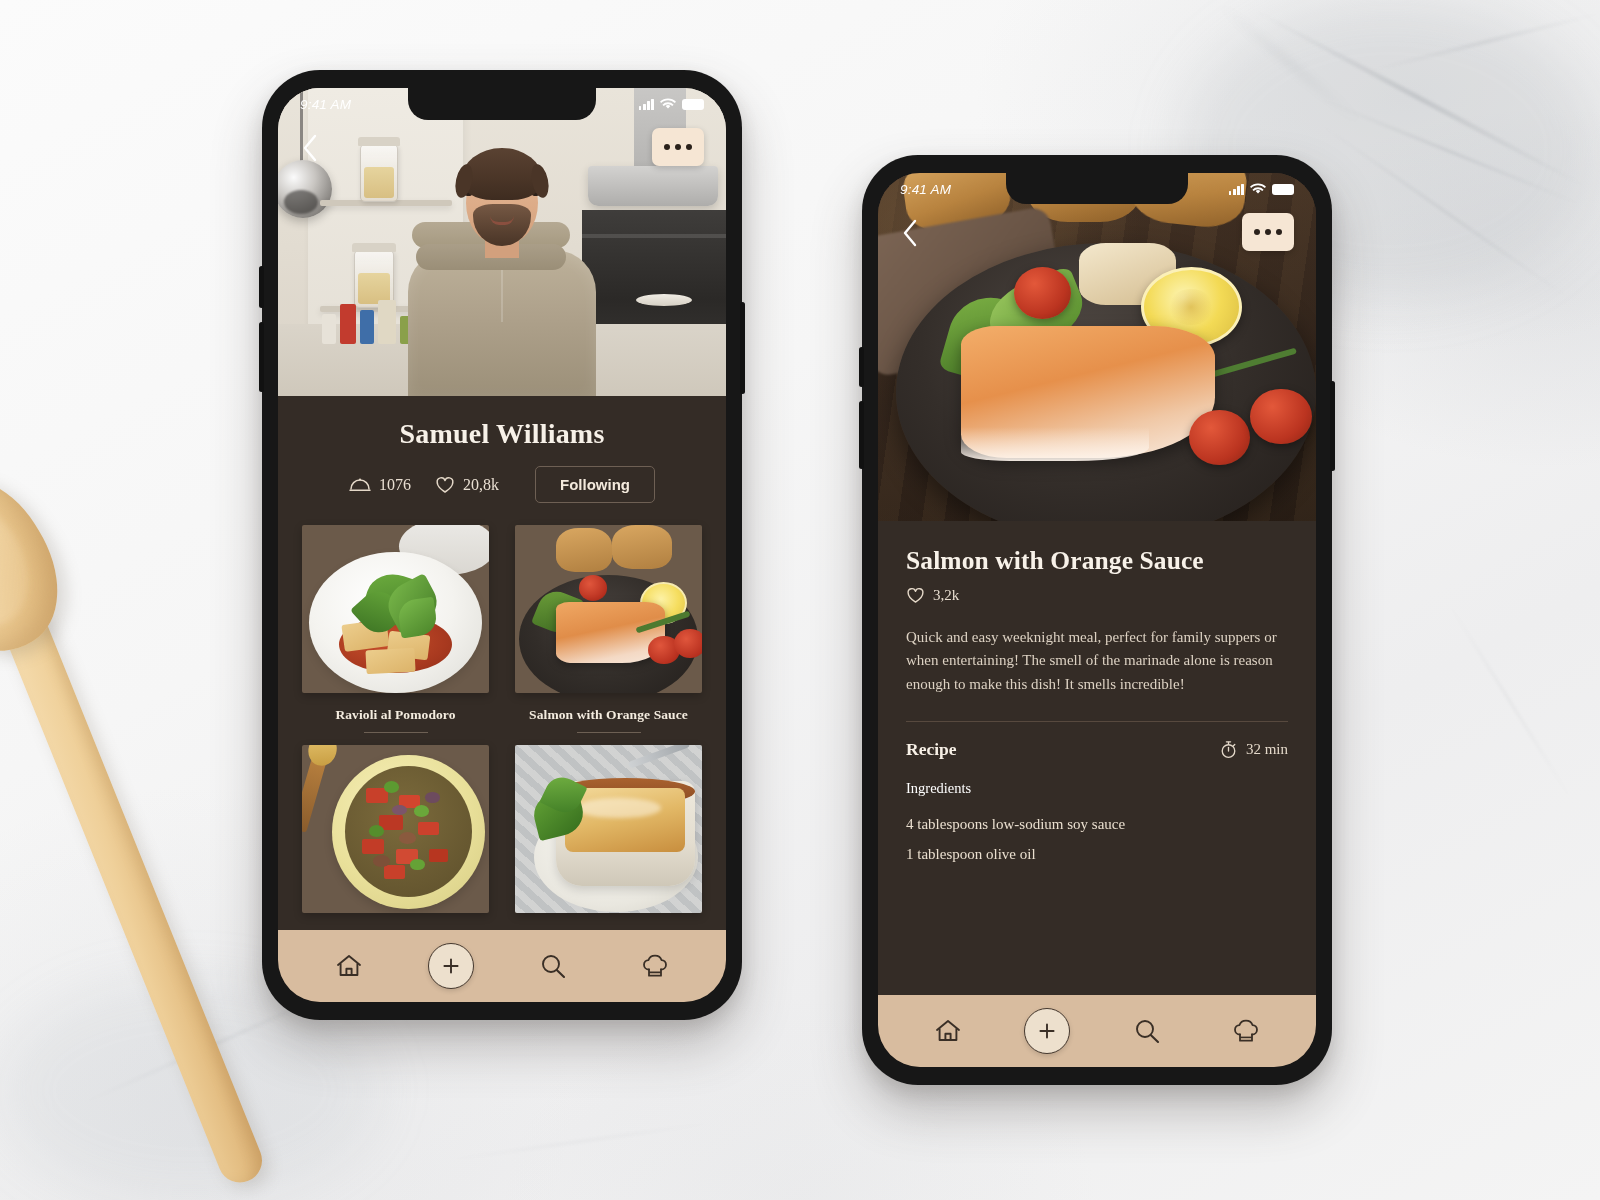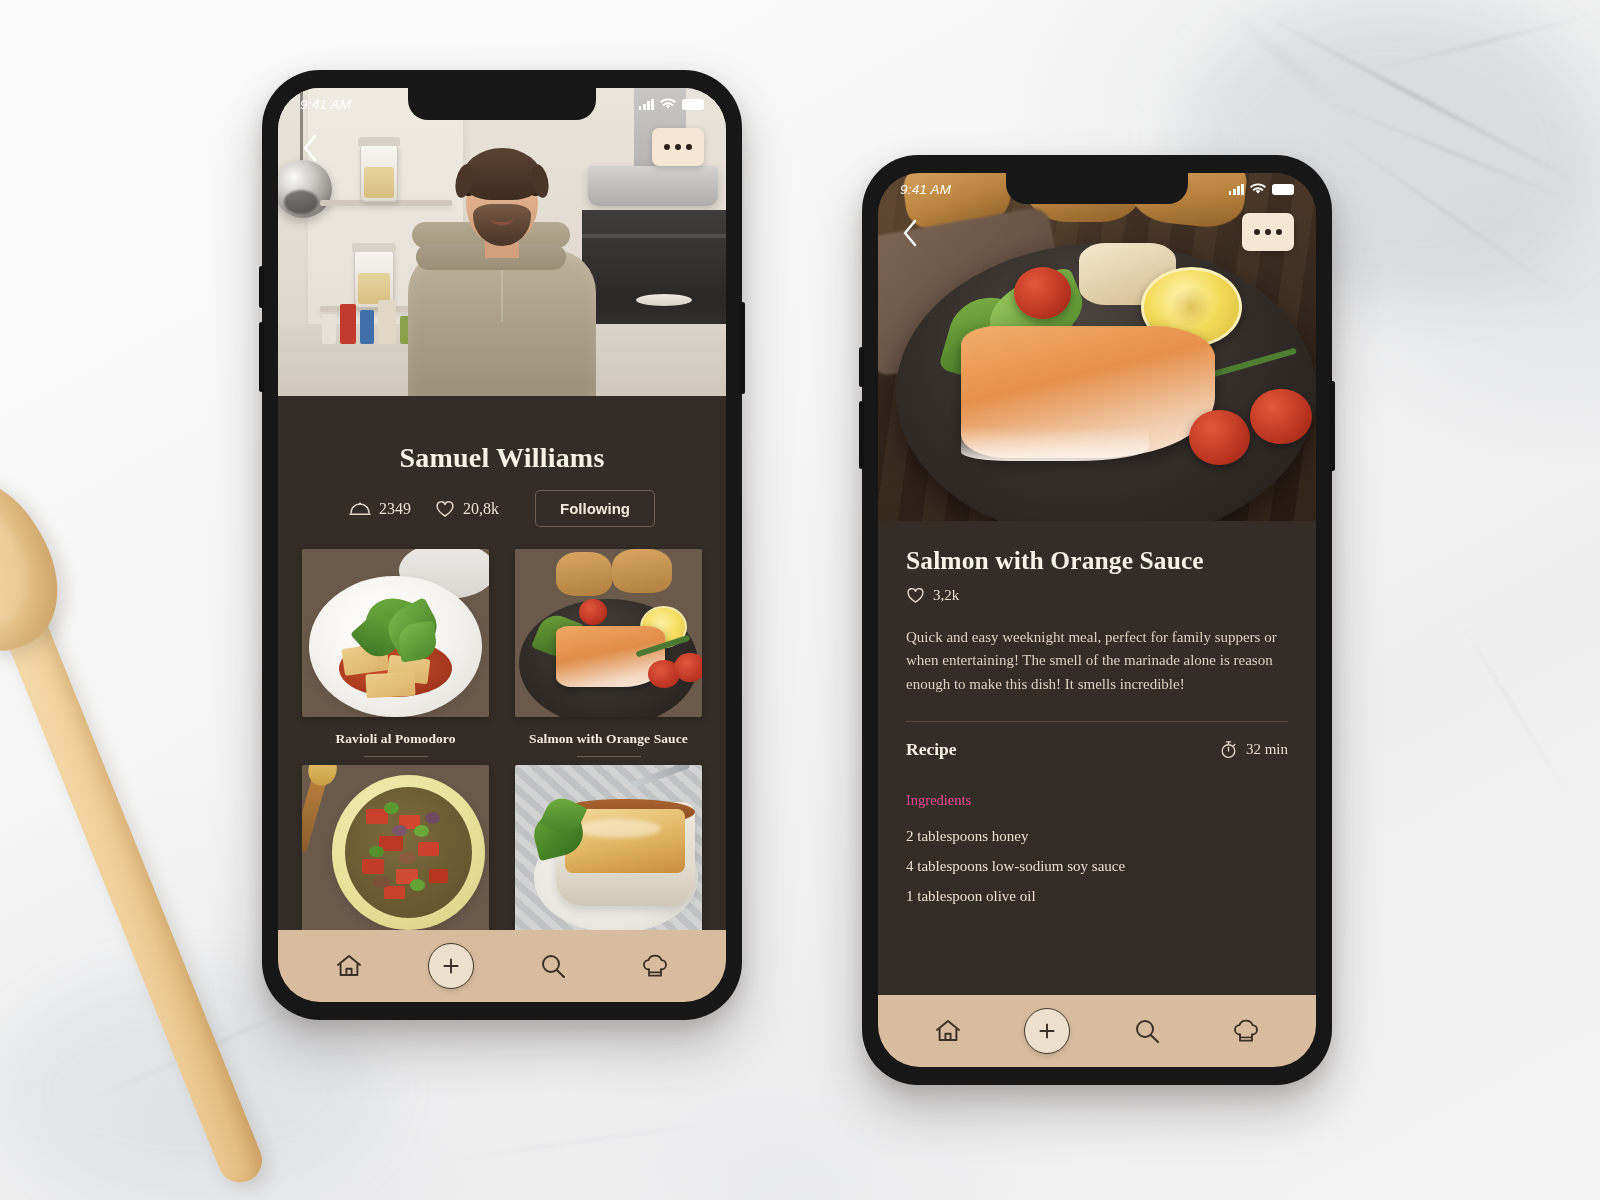--- a/index.html
+++ b/index.html
@@ -192,21 +192,21 @@
   .chef-arm{ position:absolute; top:78px; width:158px; height:26px; border-radius:16px;
       background:linear-gradient(180deg,#b5a993,#a59980); left:15px;}
   .chef-arm.a2{ top:100px; width:150px; left:19px; background:linear-gradient(180deg,#aa9e88,#9a8e77);}
   .chef-placket{ position:absolute; left:50%; transform:translateX(-50%); top:106px; width:2px; height:72px;
       background:rgba(255,255,255,.18);}
 
   
   .profile{ padding:22px 0 16px; text-align:center; background:#342c26; }
   .profile .name{
     font-family:"Liberation Serif", serif; font-weight:700;
-    color:#f7f1e8; font-size:28px; letter-spacing:.2px;margin-top:24px;
+    color:#f7f1e8; font-size:28px; letter-spacing:.2px;
   }
   .stats{ margin-top:16px; display:flex; align-items:center; justify-content:center; gap:24px; }
   .stat{ display:flex; align-items:center; gap:8px; color:#e9dfd2; font-size:16px;
          font-family:"Liberation Serif", serif; }
   .follow-btn{
     margin-left:12px; padding:9px 24px; border:1px solid #6e6054; border-radius:5px;
     color:#f3e9dc; font-size:15px; font-weight:700; cursor:pointer; background:transparent;
     font-family:"Liberation Sans", sans-serif;
   }
 
@@ -364,21 +364,21 @@
   }
   .likes{ margin-top:11px; display:flex; align-items:center; gap:8px; color:#e7ddcf;
       font-size:15px; font-family:"Liberation Serif", serif;}
   .desc{ margin-top:22px; color:#ddd2c3; font-size:15px; line-height:1.58;
       font-family:"Liberation Serif", serif;}
   .divider{ margin-top:24px; height:1px; background:#57493e;}
   .rec-head{ margin-top:17px; display:flex; align-items:center; justify-content:space-between;}
   .rec-head .h{ font-family:"Liberation Serif", serif; font-weight:700; color:#f7f0e6; font-size:17.5px;}
   .rec-head .t{ display:flex; align-items:center; gap:8px; color:#e3d8c9; font-size:15px;
       font-family:"Liberation Serif", serif;}
-  .ing-label{ margin-top:32px; color:#ec4899; font-size:14.5px; font-family:"Liberation Serif", serif;}
+  .ing-label{ margin-top:20px; color:#ffffff; font-size:14.5px; font-family:"Liberation Serif", serif;}
   .ing-list{ margin-top:12px; list-style:none;}
   .ing-list li{ color:#eadfcf; font-size:15px; line-height:2.0; font-family:"Liberation Serif", serif;}
 </style>
 </head>
 <body>
 
 <div class="backdrop">
   <div class="smudge sm1"></div>
   <div class="smudge sm2"></div>
   <div class="vein v1"></div>
@@ -478,21 +478,21 @@
 
     <div class="profile">
       <div class="name">Samuel Williams</div>
       <div class="stats">
         <div class="stat">
           <svg width="22" height="16" viewBox="0 0 22 16">
             <path d="M2 12a9 9 0 0 1 18 0" fill="none" stroke="#e4d8c8" stroke-width="1.5" stroke-linecap="round"></path>
             <path d="M1 13.2h20" stroke="#e4d8c8" stroke-width="1.5" stroke-linecap="round"></path>
             <circle cx="11" cy="2.6" r="1.1" fill="#e4d8c8"></circle>
           </svg>
-          <span>2349</span>
+          <span>1076</span>
         </div>
         <div class="stat">
           <svg width="20" height="18" viewBox="0 0 20 18">
             <path d="M10 16S2.2 11.3 2.2 6.2A4 4 0 0 1 10 4.6a4 4 0 0 1 7.8 1.6C17.8 11.3 10 16 10 16Z" fill="none" stroke="#e4d8c8" stroke-width="1.5" stroke-linejoin="round"></path>
           </svg>
           <span>20,8k</span>
         </div>
         <button class="follow-btn">Following</button>
       </div>
     </div>
@@ -682,21 +682,20 @@
             <path d="M10 1.9v3.1" stroke="#e3d8c9" stroke-width="1.4"></path>
             <path d="M15.2 6.1l1.4-1.4" stroke="#e3d8c9" stroke-width="1.4" stroke-linecap="round"></path>
           </svg>
           <span>32 min</span>
         </div>
       </div>
 
       <div class="ing-label">Ingredients</div>
 
       <ul class="ing-list">
-        <li>2 tablespoons honey</li>
         <li>4 tablespoons low-sodium soy sauce</li>
         <li>1 tablespoon olive oil</li>
       </ul>
     </div>
 
     <div class="navbar">
       <div class="navitem">
         <svg width="30" height="30" viewBox="0 0 30 30">
           <path d="M4 14 15 5l11 9" fill="none" stroke="#3a2f26" stroke-width="1.9" stroke-linecap="round" stroke-linejoin="round"></path>
           <path d="M6.6 13v11h16.8V13" fill="none" stroke="#3a2f26" stroke-width="1.9" stroke-linecap="round" stroke-linejoin="round"></path>

